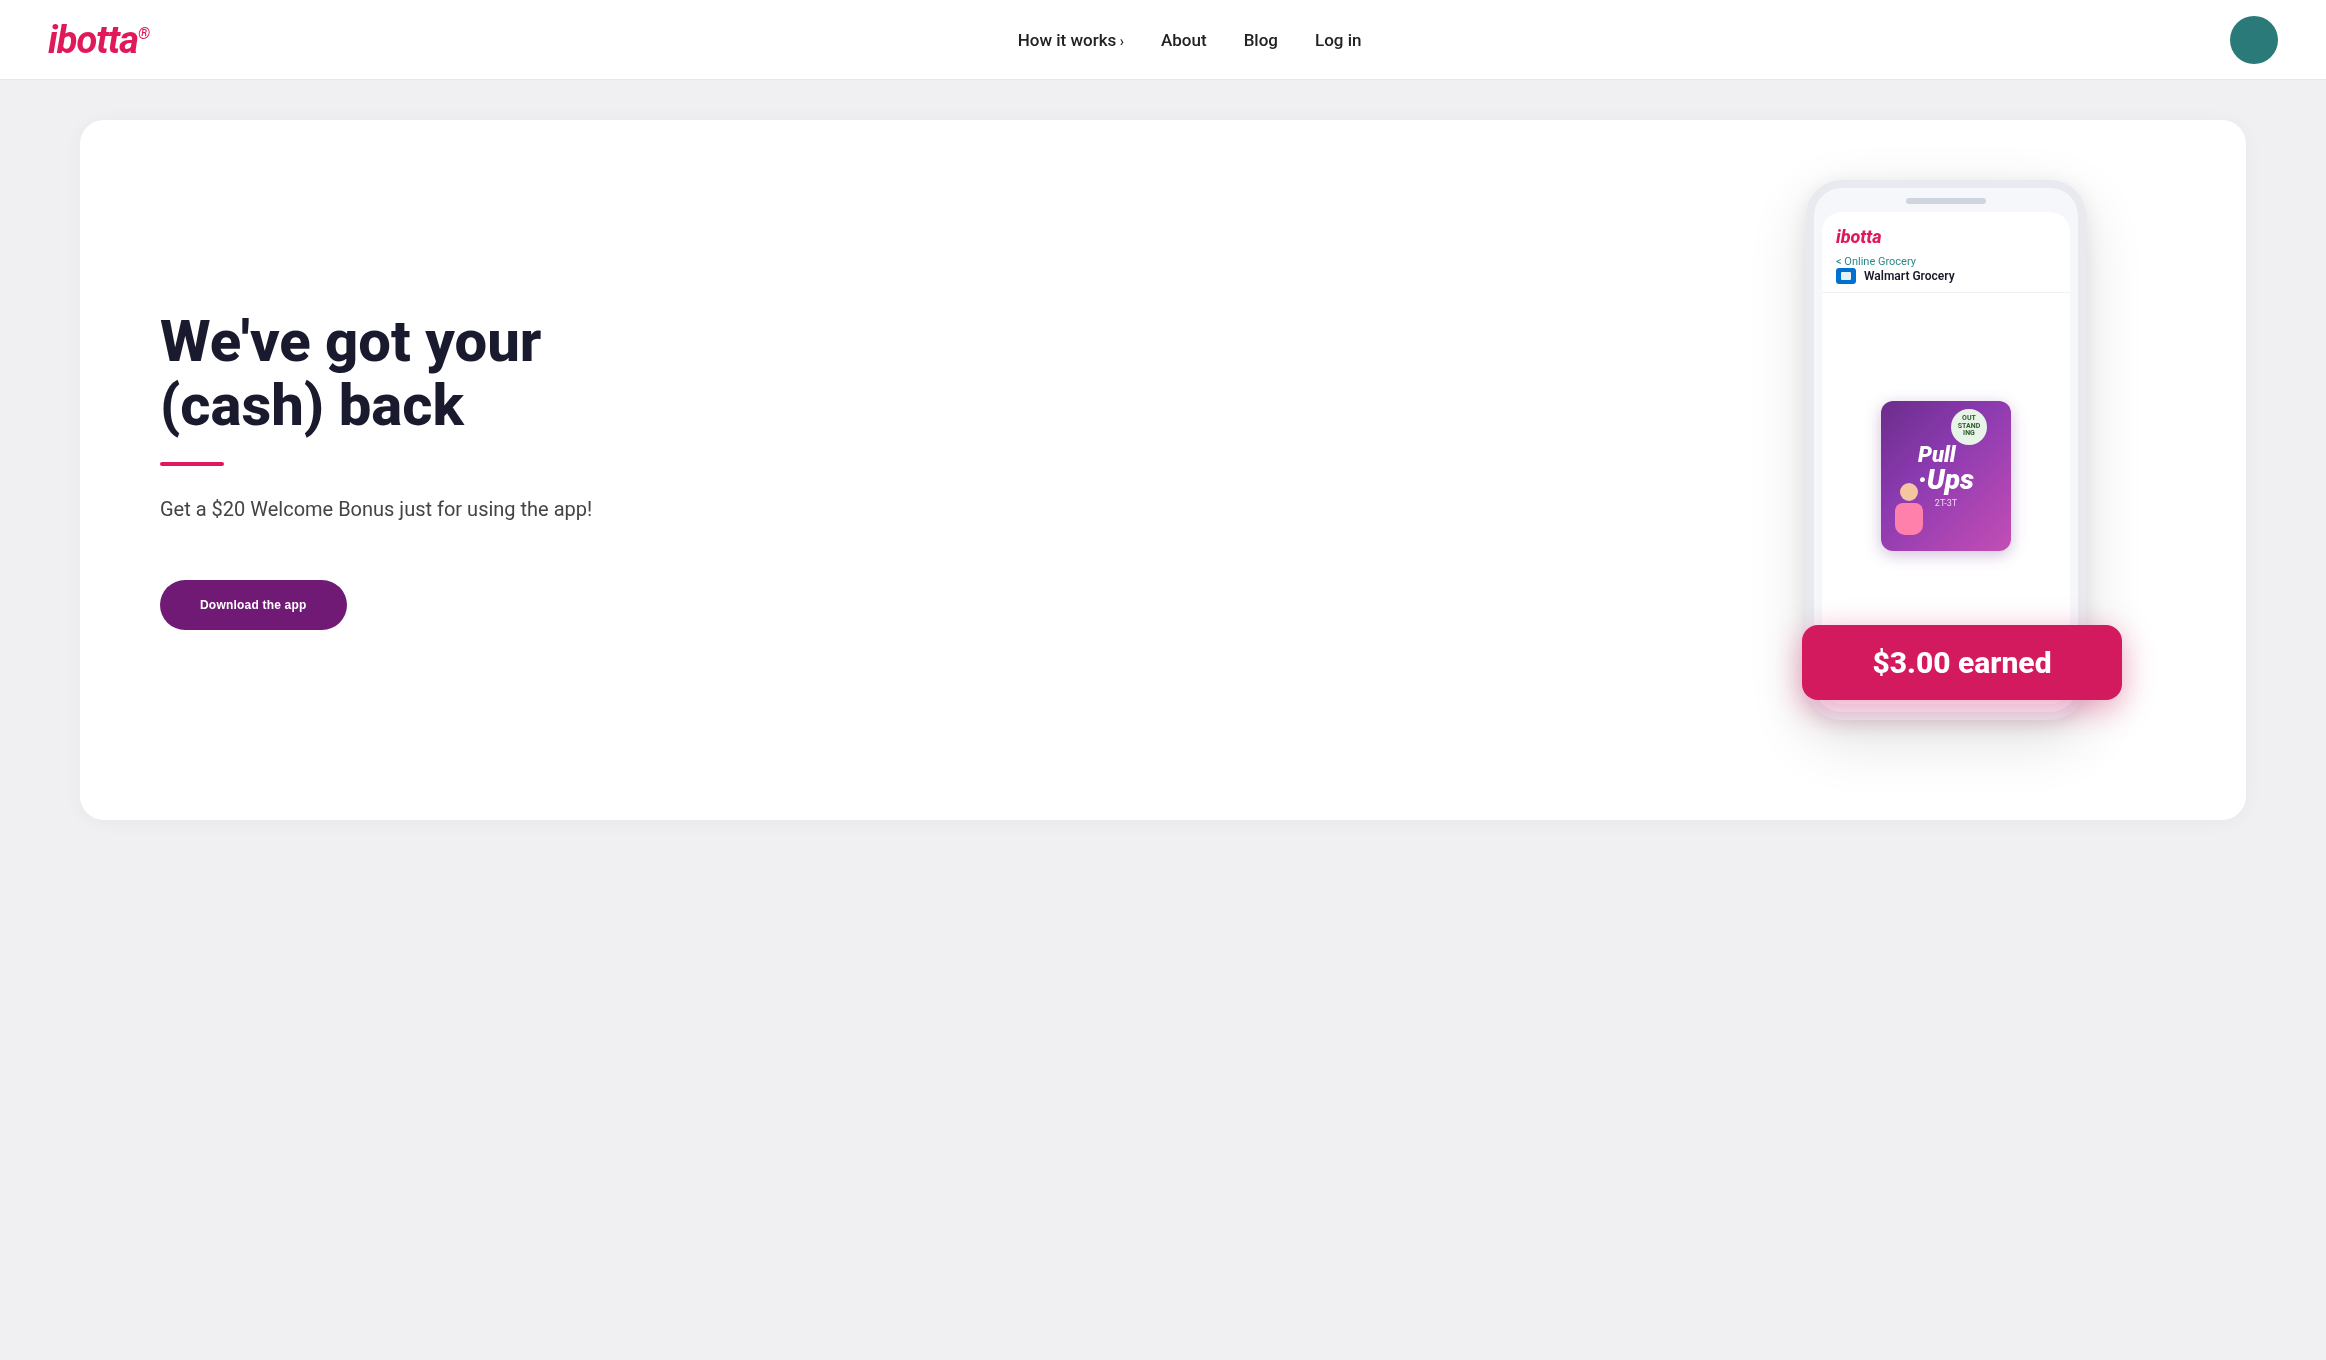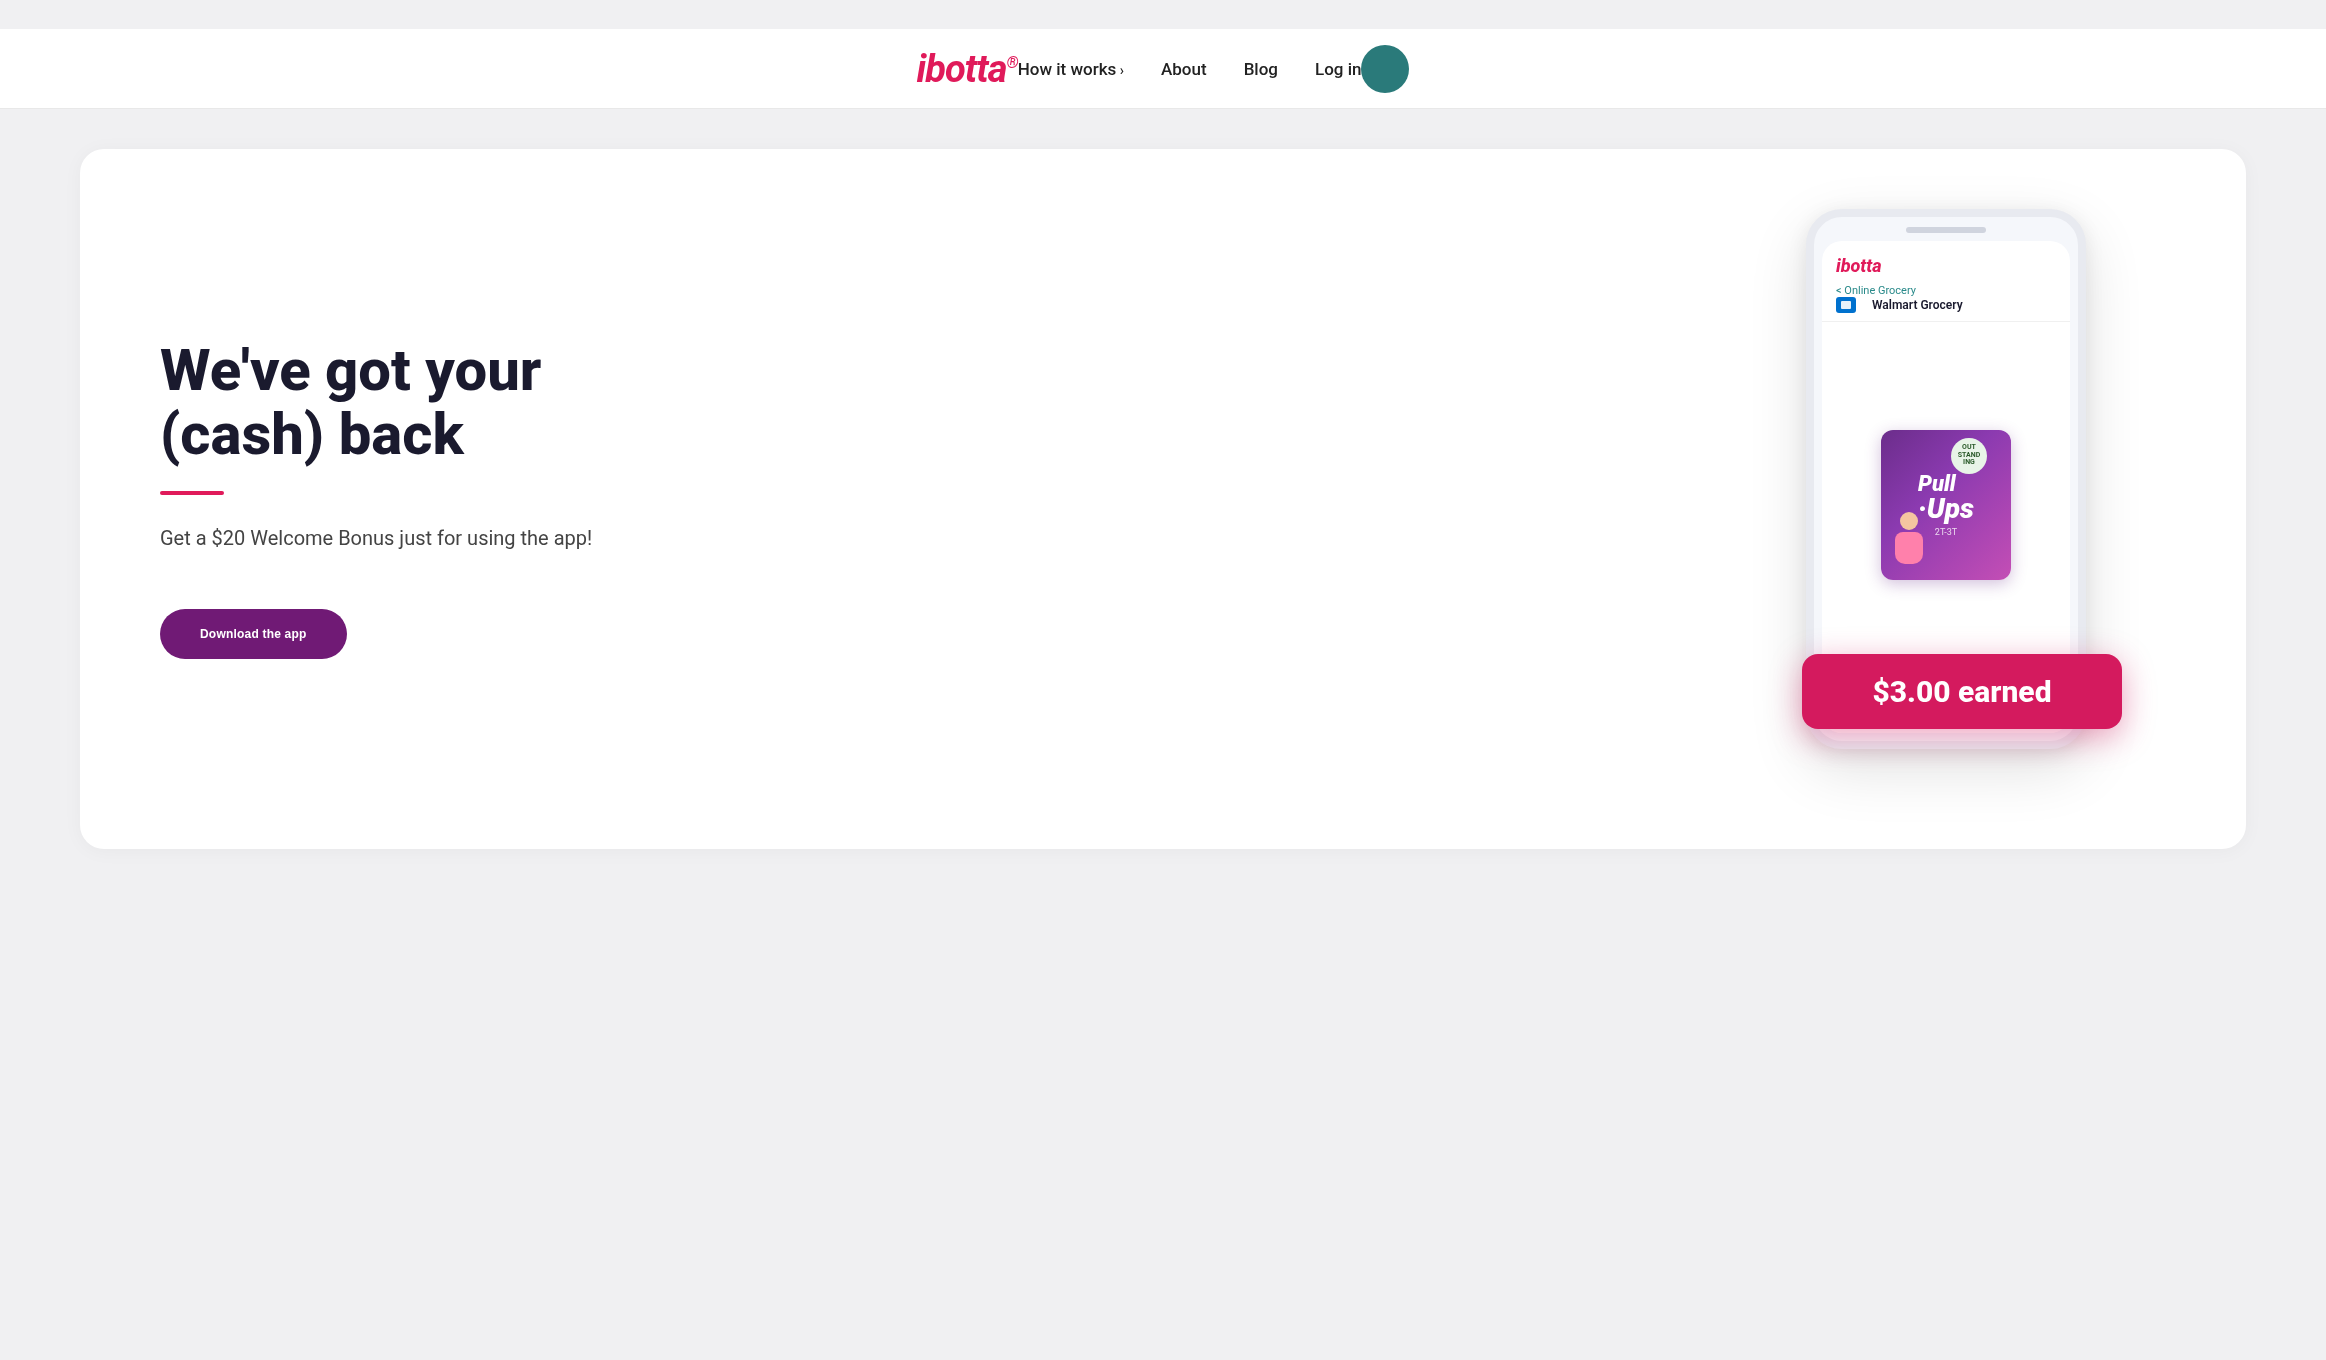--- a/index.html
+++ b/index.html
@@ -7,27 +7,26 @@
       font-family: -apple-system, BlinkMacSystemFont, 'Segoe UI', Roboto, sans-serif;
       background: #f0f0f2;
       min-height: 100vh;
     }
 
     
     .navbar {
       background: #fff;
       display: flex;
       align-items: center;
-      justify-content: center;
+      justify-content: space-between;
       padding: 0 48px;
       height: 80px;
       border-bottom: 1px solid #e8e8e8;
       position: relative;
       z-index: 10;
-      margin-top: 29px;
     }
     .logo {
       font-size: 38px;
       font-weight: 700;
       color: #e01a5a;
       letter-spacing: -1px;
       font-style: italic;
     }
     .nav-links {
       display: flex;
@@ -170,21 +169,21 @@
 
     .phone-breadcrumb {
       font-size: 11px;
       color: #2a8a8a;
       margin-bottom: 0;
     }
 
     .phone-store {
       display: flex;
       align-items: center;
-      gap: 16px;
+      gap: 8px;
       font-size: 12px;
       font-weight: 600;
       color: #1a1a2e;
     }
 
     .walmart-icon {
       width: 20px;
       height: 16px;
       background: #0071ce;
       border-radius: 3px;

